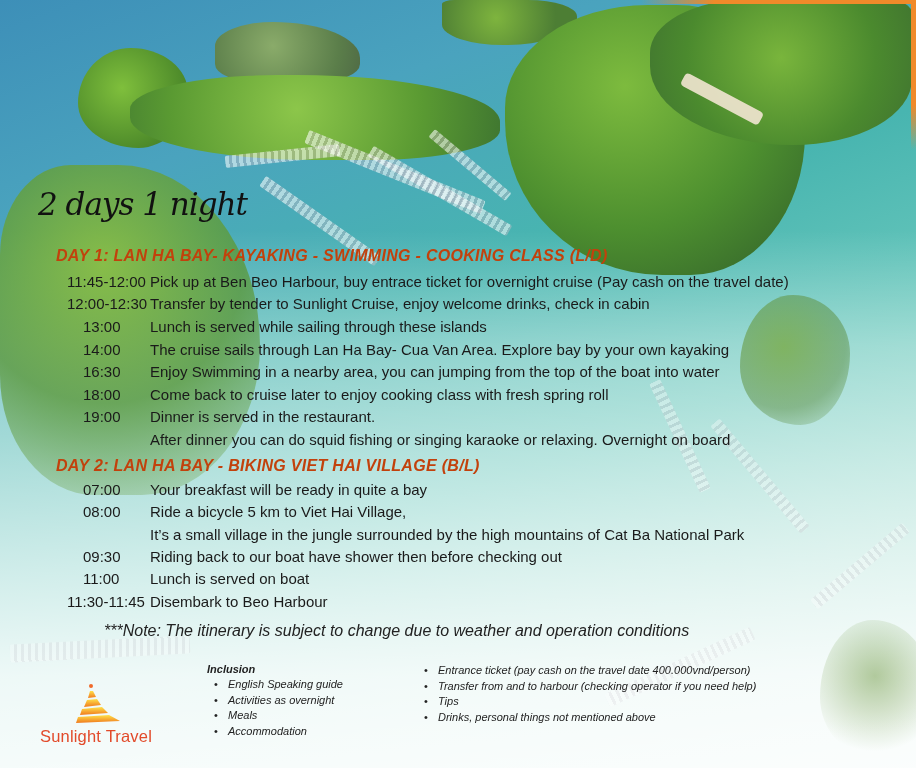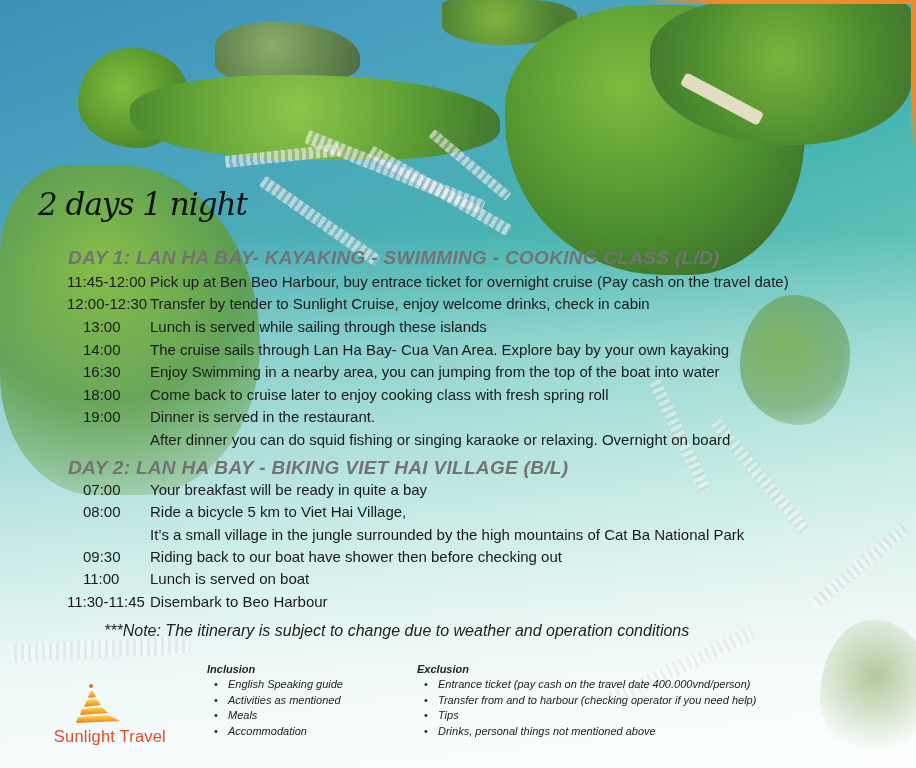--- a/index.html
+++ b/index.html
@@ -49,23 +49,23 @@
     .f10 { left: 600px; top: 660px; width: 160px; height: 14px; transform: rotate(-25deg); opacity: 0.3; }
 
     
     .content { position: absolute; inset: 0; }
     .title {
       position: absolute; left: 38px; top: 186px;
       font-family: "DejaVu Serif", serif; font-style: italic; font-weight: 400;
       font-size: 31px; letter-spacing: -1px; color: #111;
     }
     .day-heading {
-      position: absolute; left: 68px;
+      position: absolute; left: 56px;
       font-family: "Liberation Sans", sans-serif; font-weight: 700; font-style: italic;
-      font-size: 19px; letter-spacing: 0.3px; color: #737373;
+      font-size: 16px; letter-spacing: 0.3px; color: #c2410c;
       white-space: nowrap;
     }
     .row {
       position: absolute; left: 0; height: 22px;
       font-family: "Liberation Sans", sans-serif; font-size: 15px; color: #1a1a1a;
       white-space: nowrap; display: flex; align-items: baseline;
     }
     .row .desc { position: absolute; left: 150px; }
     .t-wide { position: absolute; left: 67px; }
     .t-narrow { position: absolute; }
@@ -78,21 +78,21 @@
     .list-block h4 { font-size: 11px; font-weight: 700; font-style: italic; margin-bottom: 2px; }
     .list-block ul { list-style: none; }
     .list-block li { height: 15.5px; line-height: 15.5px; position: relative; padding-left: 21px; white-space: nowrap; }
     .list-block li::before { content: "•"; position: absolute; left: 7px; font-style: normal; }
     .incl { left: 207px; top: 663px; }
     .excl { left: 417px; top: 663px; }
 
     .logo { position: absolute; left: 26px; top: 683px; width: 140px; height: 70px; }
     .logo-mark { position: absolute; left: 40px; top: 0; width: 56px; height: 44px; }
     .logo-text {
-      position: absolute; left: 0; top: 44px; width: 140px; text-align: right;
+      position: absolute; left: 0; top: 44px; width: 140px; text-align: center;
       font-family: "Liberation Sans", sans-serif; font-size: 16.5px; color: #e24a2a; letter-spacing: 0.2px;
     }
   </style>
 </head>
 <body>
 
 <div class="bg"></div>
 <div class="island i7"></div>
 <div class="island i1"></div>
 <div class="island i2"></div>
@@ -196,28 +196,27 @@
       <path d="M16 26 L36 24 L42 30 L14 32 Z" fill="url(#lg)"></path>
       <path d="M12 34 L43 32 L54 38 L10 40 Z" fill="url(#lg)"></path>
     </svg>
     <div class="logo-text">Sunlight Travel</div>
   </div>
 
   <div class="list-block incl">
     <h4>Inclusion</h4>
     <ul>
       <li>English Speaking guide</li>
-      <li>Activities as mentioned</li>
+      <li>Activities as overnight</li>
       <li>Meals</li>
       <li>Accommodation</li>
     </ul>
   </div>
 
   <div class="list-block excl">
-    <h4>Exclusion</h4>
     <ul>
       <li>Entrance ticket (pay cash on the travel date 400.000vnd/person)</li>
       <li>Transfer from and to harbour (checking operator if you need help)</li>
       <li>Tips</li>
       <li>Drinks, personal things not mentioned above</li>
     </ul>
   </div>
 </div>
 
 </body></html>

